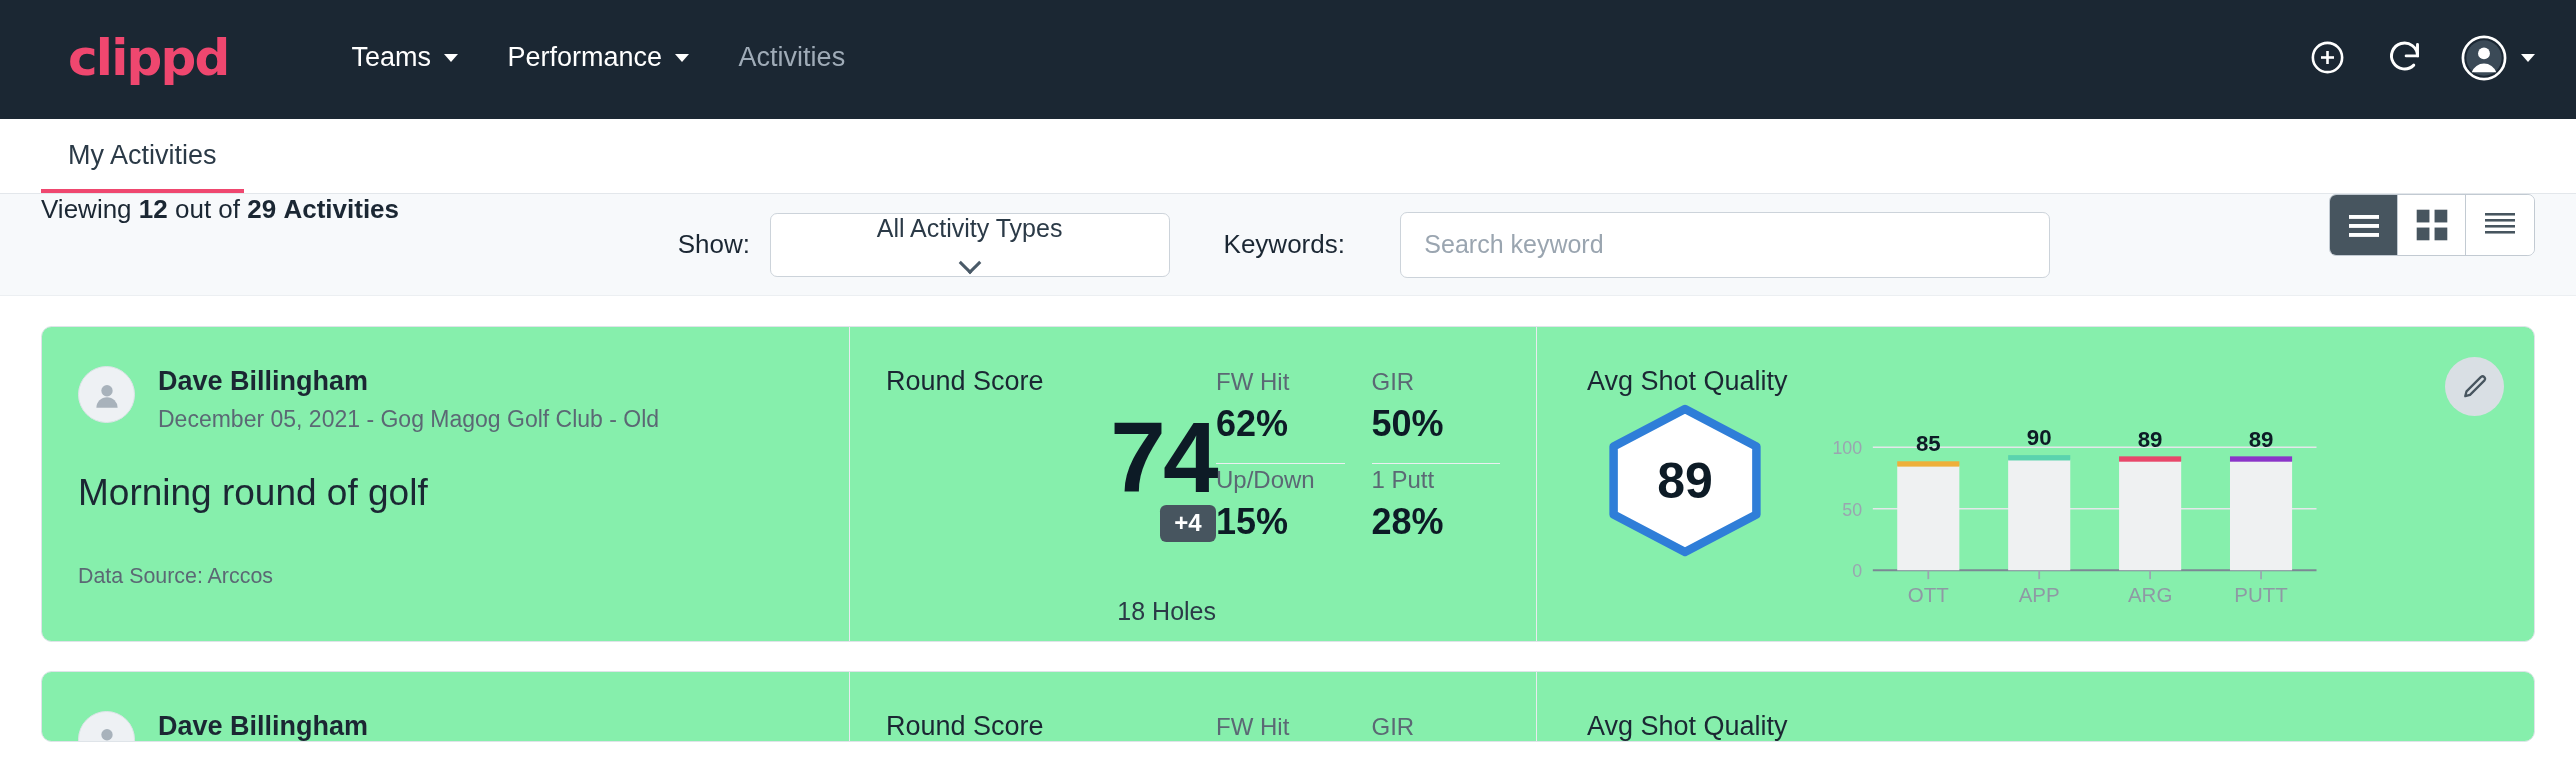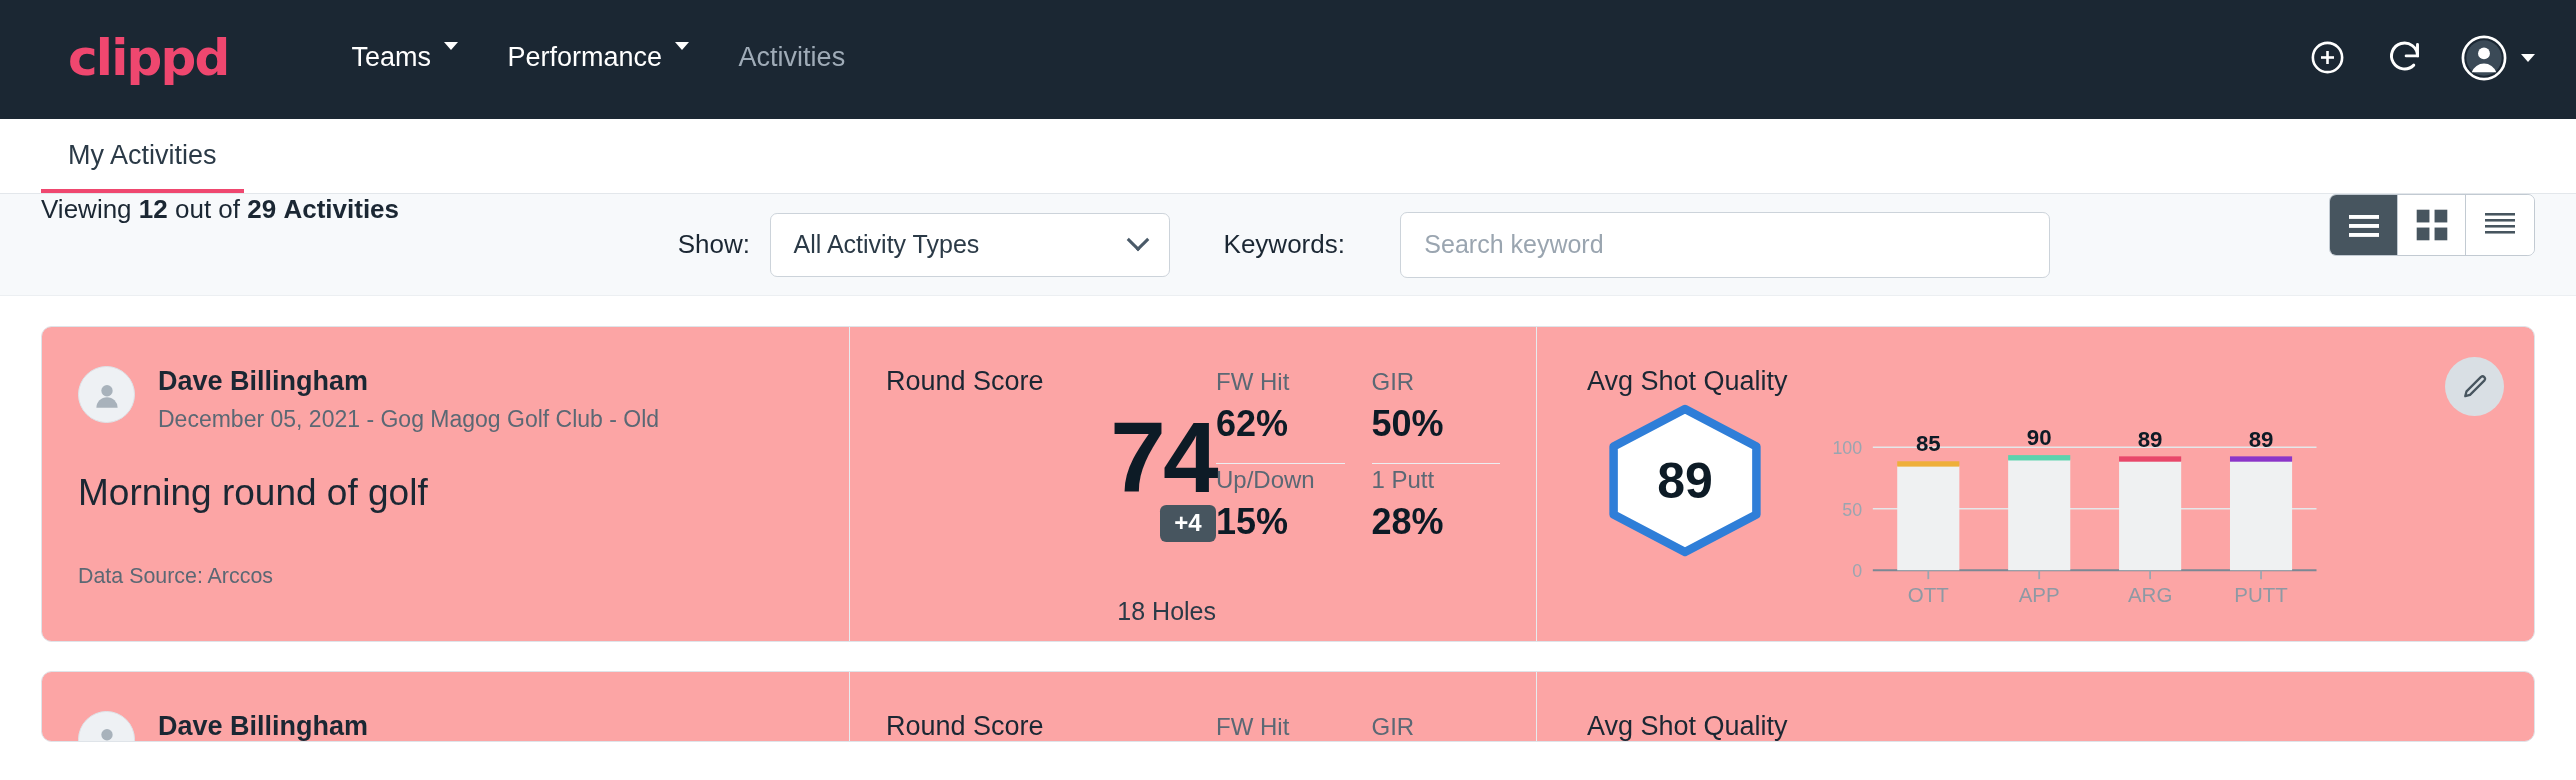--- a/index.html
+++ b/index.html
@@ -22,21 +22,21 @@
   .logo {
     font-size: 50px;
     font-weight: 700;
     color: #ef476f;
     letter-spacing: -1.8px;
     margin-right: 98px;
     font-family: "DejaVu Sans", sans-serif;
   }
   .navlinks { display: flex; align-items: center; gap: 0; }
   .navlink {
-    display: flex; gap: 12.5px;
+    display: flex; align-items: center; gap: 12.5px;
     color: #ffffff;
     font-size: 27px;
     padding: 0 25px;
     cursor: pointer;
     white-space: nowrap;
   }
   .navlink.muted { color: #9fabb7; }
   .caret {
     width: 0; height: 0;
     border-left: 7.1px solid transparent;
@@ -91,20 +91,21 @@
   .select {
     width: 400px; height: 64px;
     background: #ffffff;
     border: 0.9px solid #ccd3da;
     border-radius: 7.1px;
     display: flex; align-items: center;
     padding: 0 23px;
     font-size: 25px; color: #2b3a47;
     cursor: pointer;
     justify-content: space-between;
+    flex-direction: column;
   }
   .chev {
     width: 16px; height: 16px;
     border-right: 3.6px solid #4a5a68;
     border-bottom: 3.6px solid #4a5a68;
     transform: rotate(45deg) translate(-3.6px,-3.6px);
   }
   .kw-label { font-size: 26px; color: #1b2733; margin: 0 21.4px 0 54px; }
   .searchbox {
     width: 650px; height: 66px;
@@ -143,21 +144,21 @@
   .vt.active { background: #47555f; }
 
   
   .cards {
     padding: 30px 41px 0 41px;
     background: #ffffff;
   }
   .card {
     border: 0.9px solid #dfe4e9;
     border-radius: 10.7px;
-    background: #fca5a5;
+    background: #86efac;
     display: flex;
     height: 316px;
     position: relative;
     margin-bottom: 28.6px;
   }
   .col-left {
     width: 808px;
     padding: 39px 36px 0 36px;
     border-right: 0.9px solid #e7ebef;
   }

